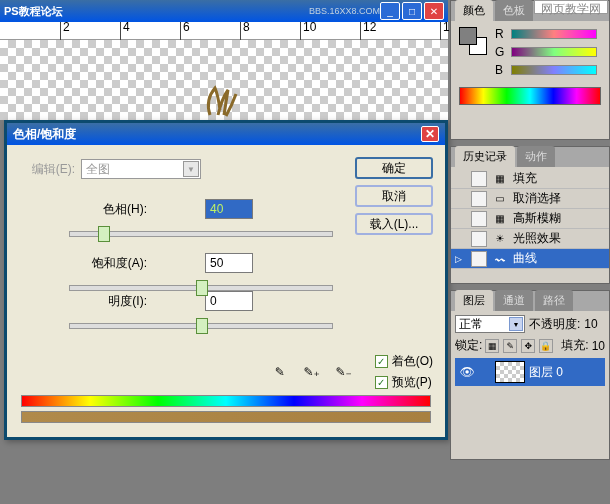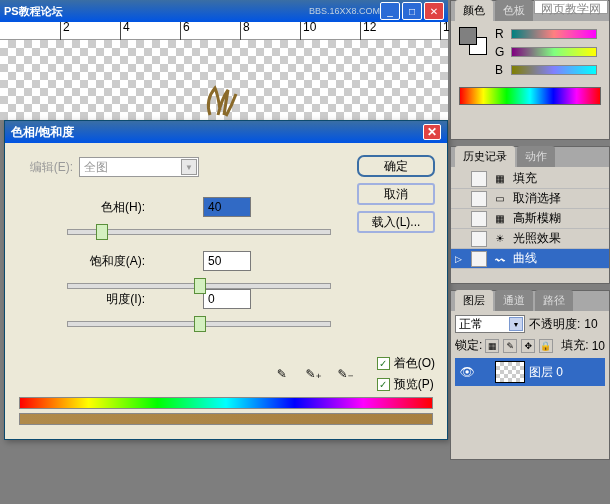--- a/index.html
+++ b/index.html
@@ -17,47 +17,47 @@
 .win-btn.close { background: #e04343; }
 .ruler { height: 18px; background: #fff; border-bottom: 1px solid #999; position: relative; font-size: 9px; }
 .ruler-tick { position: absolute; top: 0; border-left: 1px solid #444; height: 18px; padding-left: 2px; line-height: 10px; }
 .canvas-area { height: 80px; background-image:
   linear-gradient(45deg,#ccc 25%,transparent 25%,transparent 75%,#ccc 75%),
   linear-gradient(45deg,#ccc 25%,transparent 25%,transparent 75%,#ccc 75%);
   background-size: 16px 16px; background-position: 0 0,8px 8px; background-color: #fff; position: relative; }
 .canvas-shape { position: absolute; left: 200px; top: 40px; width: 40px; height: 40px; }
 
 
-.dialog { position: absolute; left: 4px; top: 120px; width: 444px; height: 320px; border: 1px solid #0c4a6e; background: #ece9d8; box-shadow: 2px 2px 6px rgba(0,0,0,.3); }
+.dialog { position: absolute; left: 4px; top: 120px; width: 444px; height: 320px; border: 3px solid #0c4a6e; background: #ece9d8; box-shadow: 2px 2px 6px rgba(0,0,0,.3); }
 .dlg-titlebar { height: 22px; background: linear-gradient(#3a6ea5,#0054e3); color:#fff; display:flex; align-items:center; padding:0 6px; font-weight:bold; }
 .dlg-close { margin-left:auto; width:18px; height:16px; background:#e04343; border:1px solid #fff; border-radius:2px; display:flex; align-items:center; justify-content:center; cursor:pointer; }
 .dlg-body { padding: 14px 12px 10px 12px; position: relative; height: calc(100% - 22px); }
 .edit-row { display:flex; align-items:center; margin-bottom: 20px; }
 .edit-label { width: 56px; text-align: right; color:#999; margin-right:6px; }
 .combo { width: 120px; height: 20px; border:1px solid #999; background:#fff; display:flex; align-items:center; padding:0 4px; color:#999; position:relative; }
 .combo-arrow { position:absolute; right:1px; top:1px; width:16px; height:16px; background:#e8e8e8; border:1px solid #999; display:flex; align-items:center; justify-content:center; font-size:8px; }
 .slider-group { margin: 0 0 18px 0; display:flex; align-items:center;gap:48px; }
 .slider-label { width: 128px; text-align:right; margin-right:10px; }
 .value-box { width: 48px; height: 20px; border:1px solid #7a7a7a; background:#fff; padding:0 4px; line-height:18px; }
-.value-box.sel { background:#316ac5; color:#000000; }
+.value-box.sel { background:#316ac5; color:#bef264; }
 .slider-track { margin: -6px 0 0 50px; width: 264px; height: 6px; background:#ddd; border:1px solid #999; position:relative; }
 .slider-thumb { position:absolute; top:-6px; width:12px; height:16px; background:#d4f0c0; border:1px solid #5a8f3a; }
 .bottom-row { position:absolute; bottom:46px; left:12px; right:12px; display:flex; align-items:center; gap:10px; }
 .eyedroppers { display:flex; gap:14px; margin-left:auto; margin-right:12px; }
 .ed-icon { width:18px; height:18px; display:flex; align-items:center; justify-content:center; }
 .checkboxes { display:flex; flex-direction:column; gap:4px; }
 .chk { display:flex; align-items:center; gap:4px; }
 .chk-box { width:13px; height:13px; border:1px solid #5a8f3a; background:#fff; display:flex; align-items:center; justify-content:center; font-size:10px; color:#2a7a2a; }
 .gradient-bars { position:absolute; bottom:10px; left:14px; right:14px; }
 .grad { height:12px; border:1px solid #888; margin-bottom:4px; }
 .grad.spectrum { background: linear-gradient(to right,#f00,#ff0,#0f0,#0ff,#00f,#f0f,#f00); }
 .grad.brown { background: linear-gradient(to right,#b08a4a,#a88040); }
 .dlg-buttons { position:absolute; right:12px; top:12px; display:flex; flex-direction:column; gap:6px; }
 .btn { width:78px; height:22px; border:2px solid #a0b0e0; border-radius:3px; background:#ece9d8; cursor:pointer; display:flex; align-items:center; justify-content:center; }
-.btn:first-child { border-color:#3a6ea5;border-radius:7px; }
+.btn:first-child { border-color:#3a6ea5; }
 .dlg-left { width:340px; }
 
 
 .right-col { position:absolute; right:0; top:0; width:160px; height:504px; }
 .panel { background:#d4d0c8; border:1px solid #666; margin-bottom:6px; }
 .panel-tabs { height:20px; background:#a8a8a8; display:flex; align-items:flex-end; padding-left:4px; }
 .tab { padding:3px 8px; background:#888; color:#ddd; margin-right:2px; font-size:11px; border-radius:3px 3px 0 0; cursor:pointer; }
 .tab.active { background:#d4d0c8; color:#000; }
 .watermark { position:absolute; right:2px; top:0; }
 .watermark-img { width:74px; height:14px; background:#fff; border:1px solid #999; font-size:8px; display:flex; justify-content:center; color:#888; }

